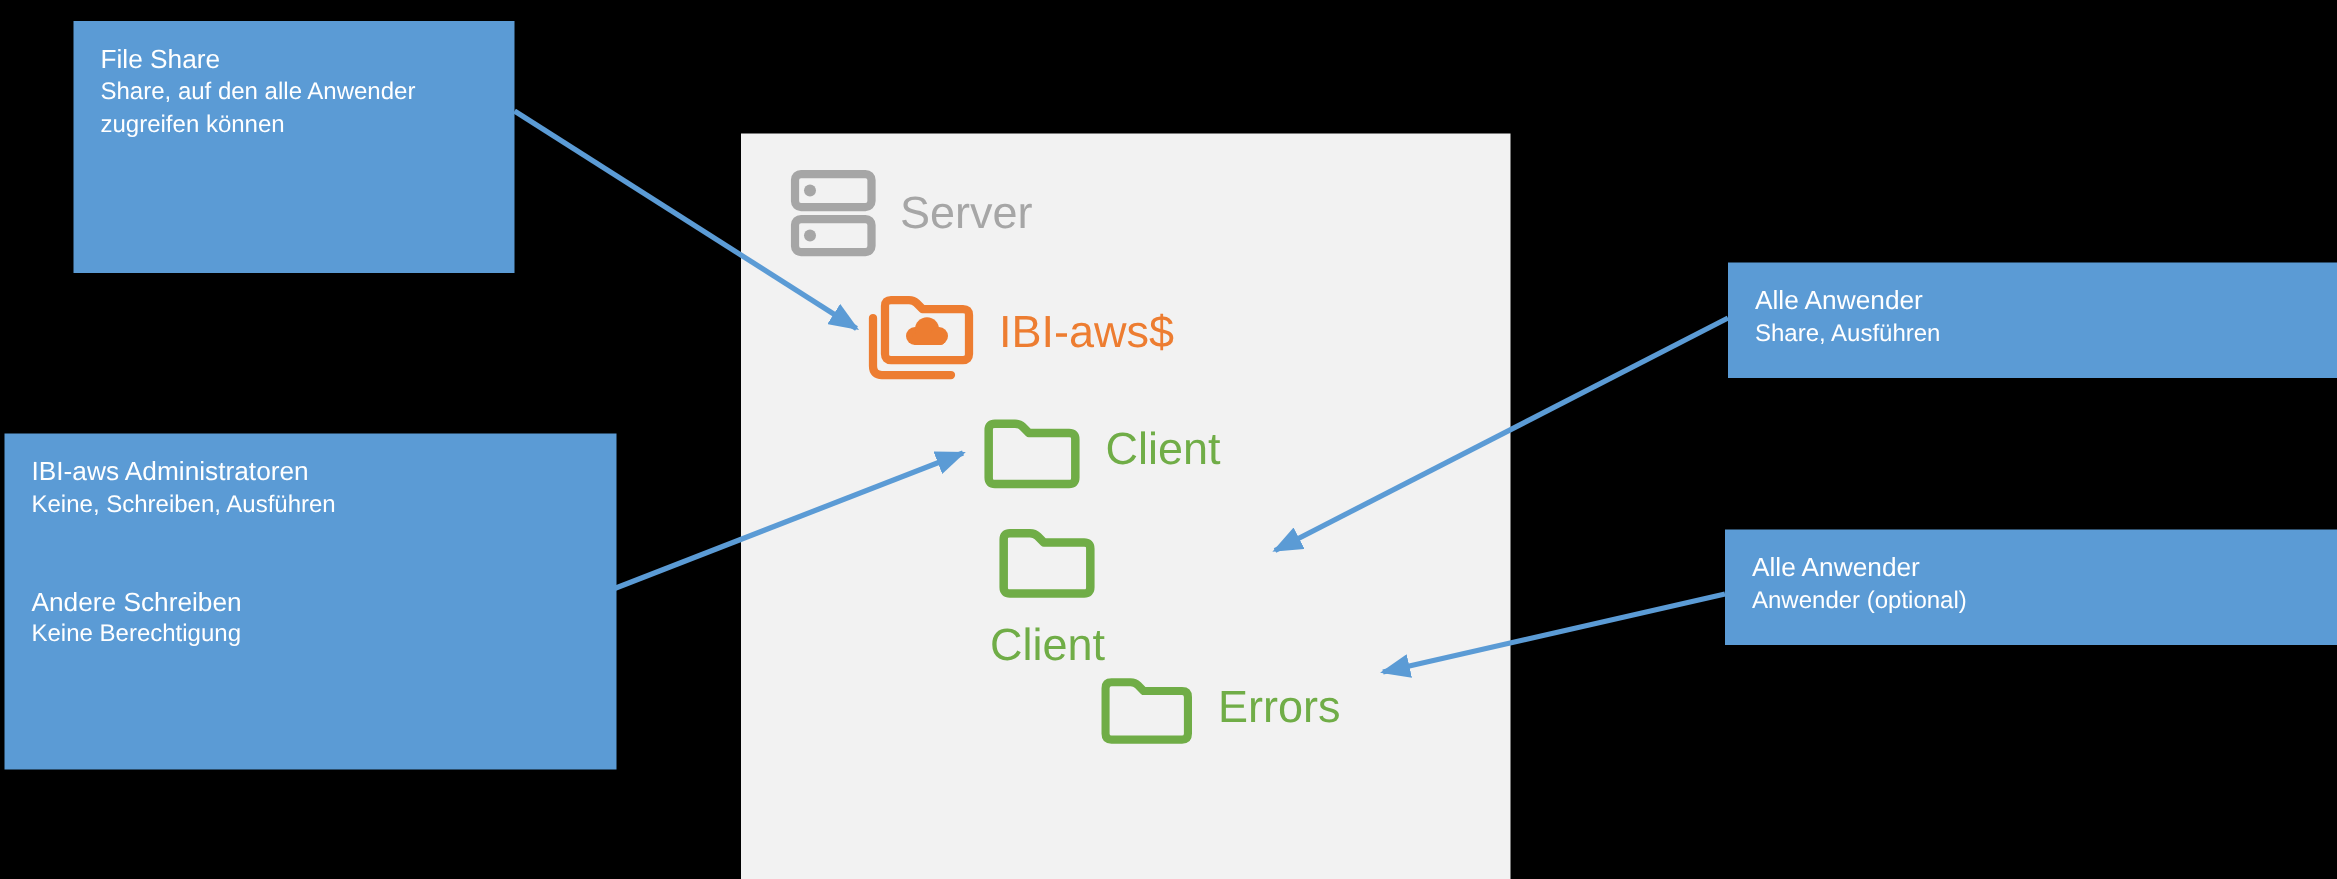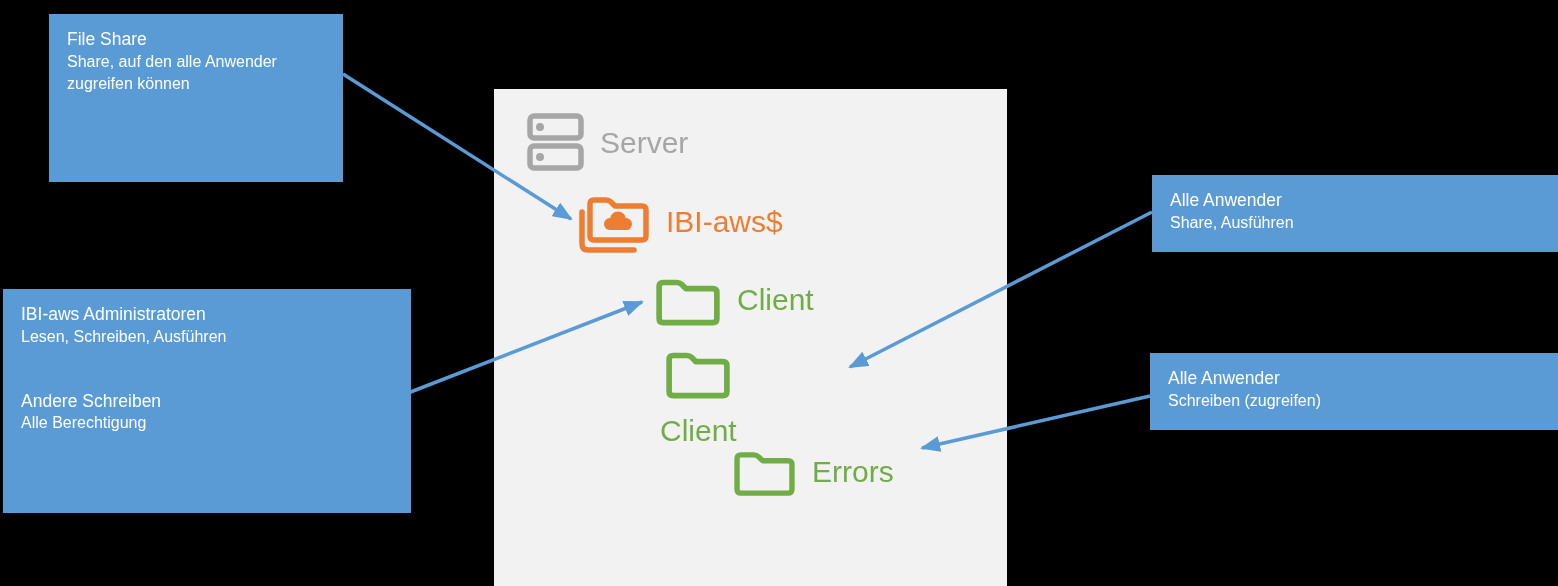--- a/index.html
+++ b/index.html
@@ -134,29 +134,29 @@
     <span class="lbl green-lbl">Errors</span>
   </div>
 
   <div class="callout callout-file-share">
     <div class="c-title">File Share</div>
     <div class="c-body">Share, auf den alle Anwender zugreifen können</div>
   </div>
 
   <div class="callout callout-admins">
     <div class="c-title">IBI-aws Administratoren</div>
-    <div class="c-body">Lesen, Schreiben, Ausführen</div>
+    <div class="c-body">Keine, Schreiben, Ausführen</div>
     <div class="c-spacer"></div>
     <div class="c-title">Andere Schreiben</div>
-    <div class="c-body">Alle Berechtigung</div>
+    <div class="c-body">Keine Berechtigung</div>
   </div>
 
   <div class="callout callout-all-read">
     <div class="c-title">Alle Anwender</div>
     <div class="c-body">Share, Ausführen</div>
   </div>
 
   <div class="callout callout-all-write">
     <div class="c-title">Alle Anwender</div>
-    <div class="c-body">Schreiben (zugreifen)</div>
+    <div class="c-body">Anwender (optional)</div>
   </div>
 
 </div>
 
 </body></html>

